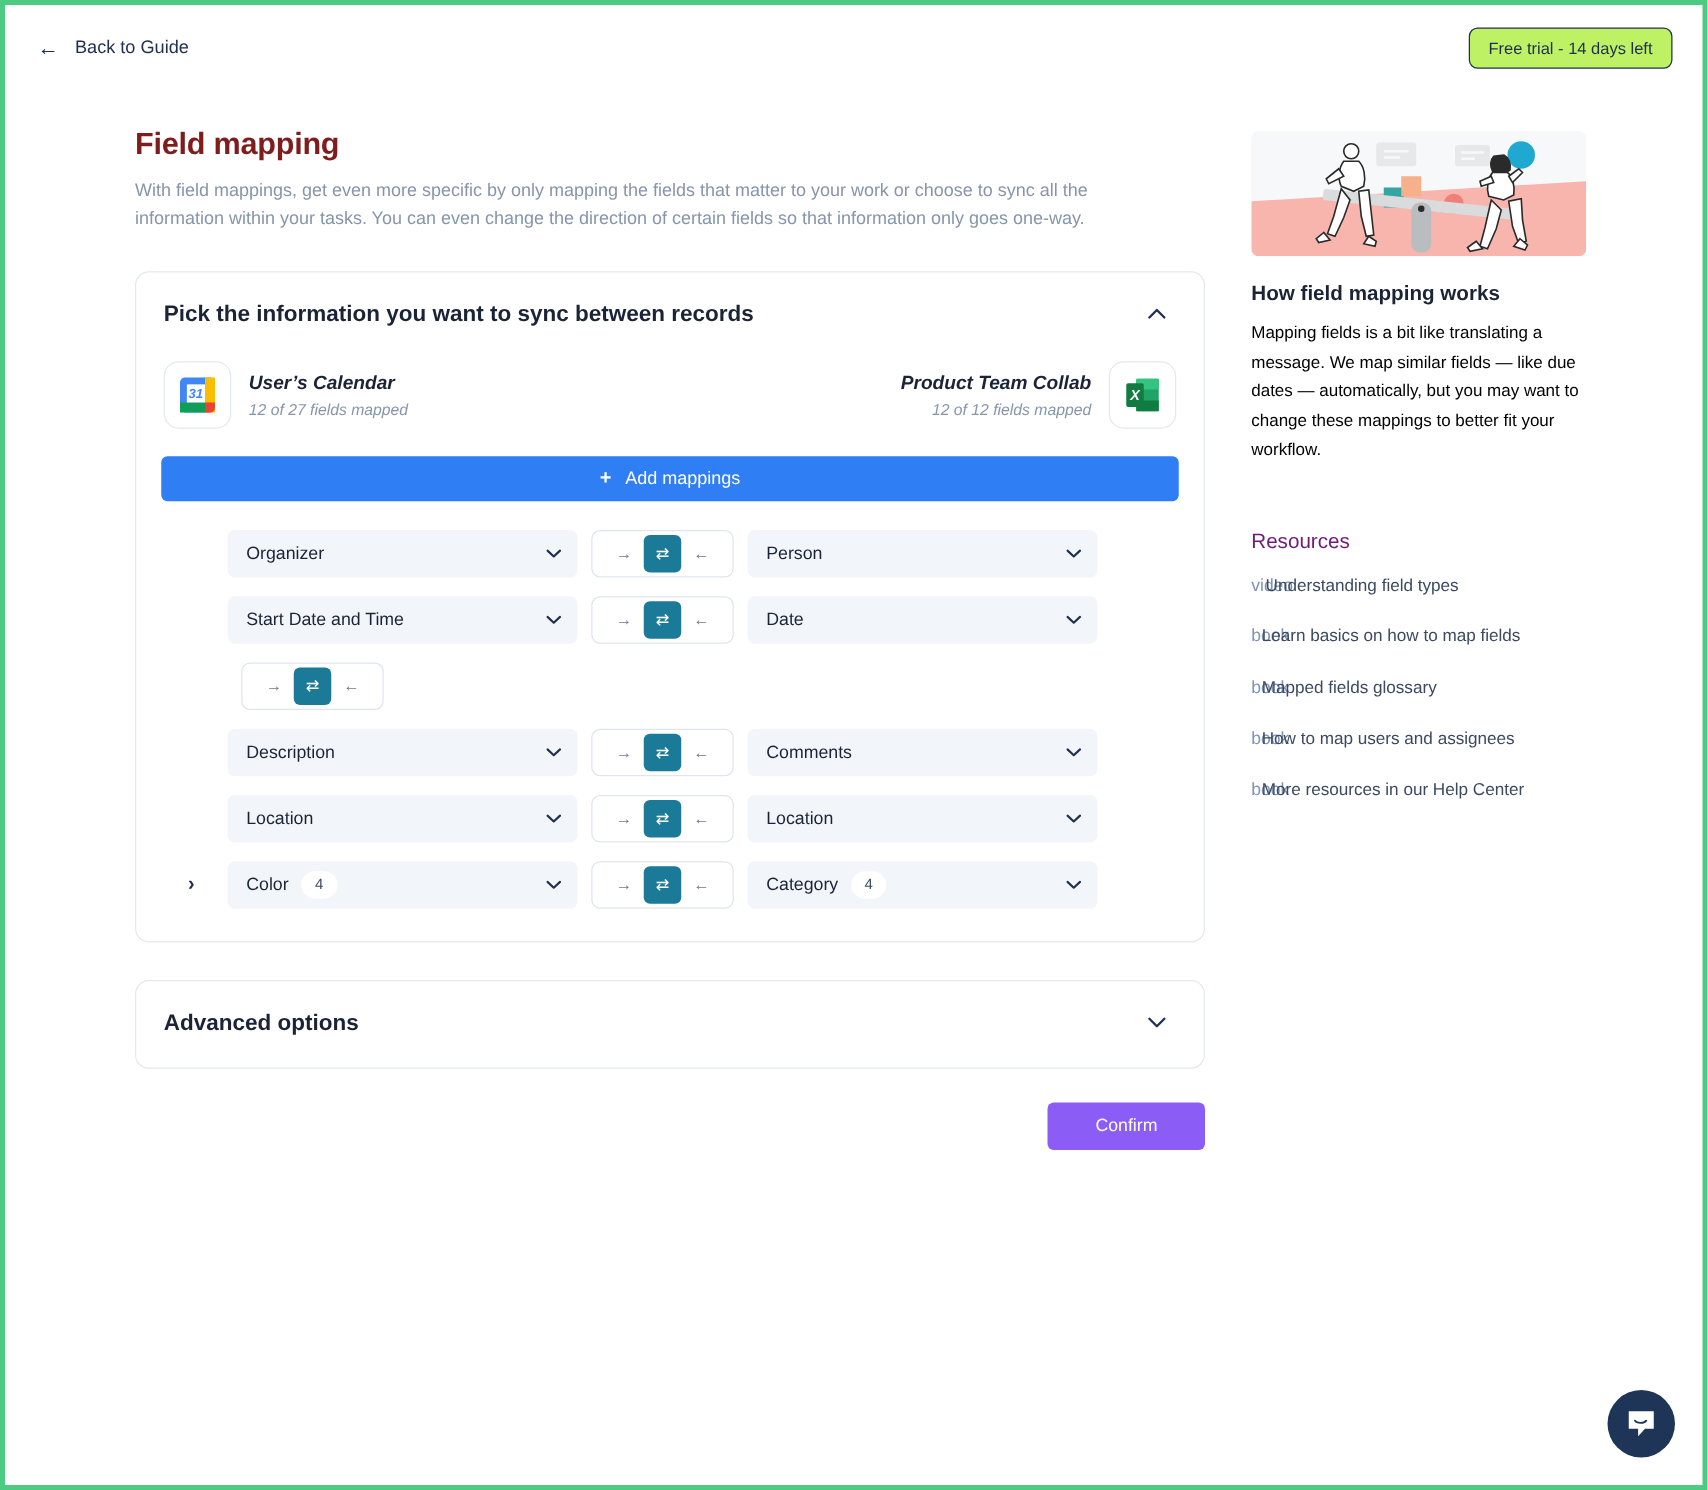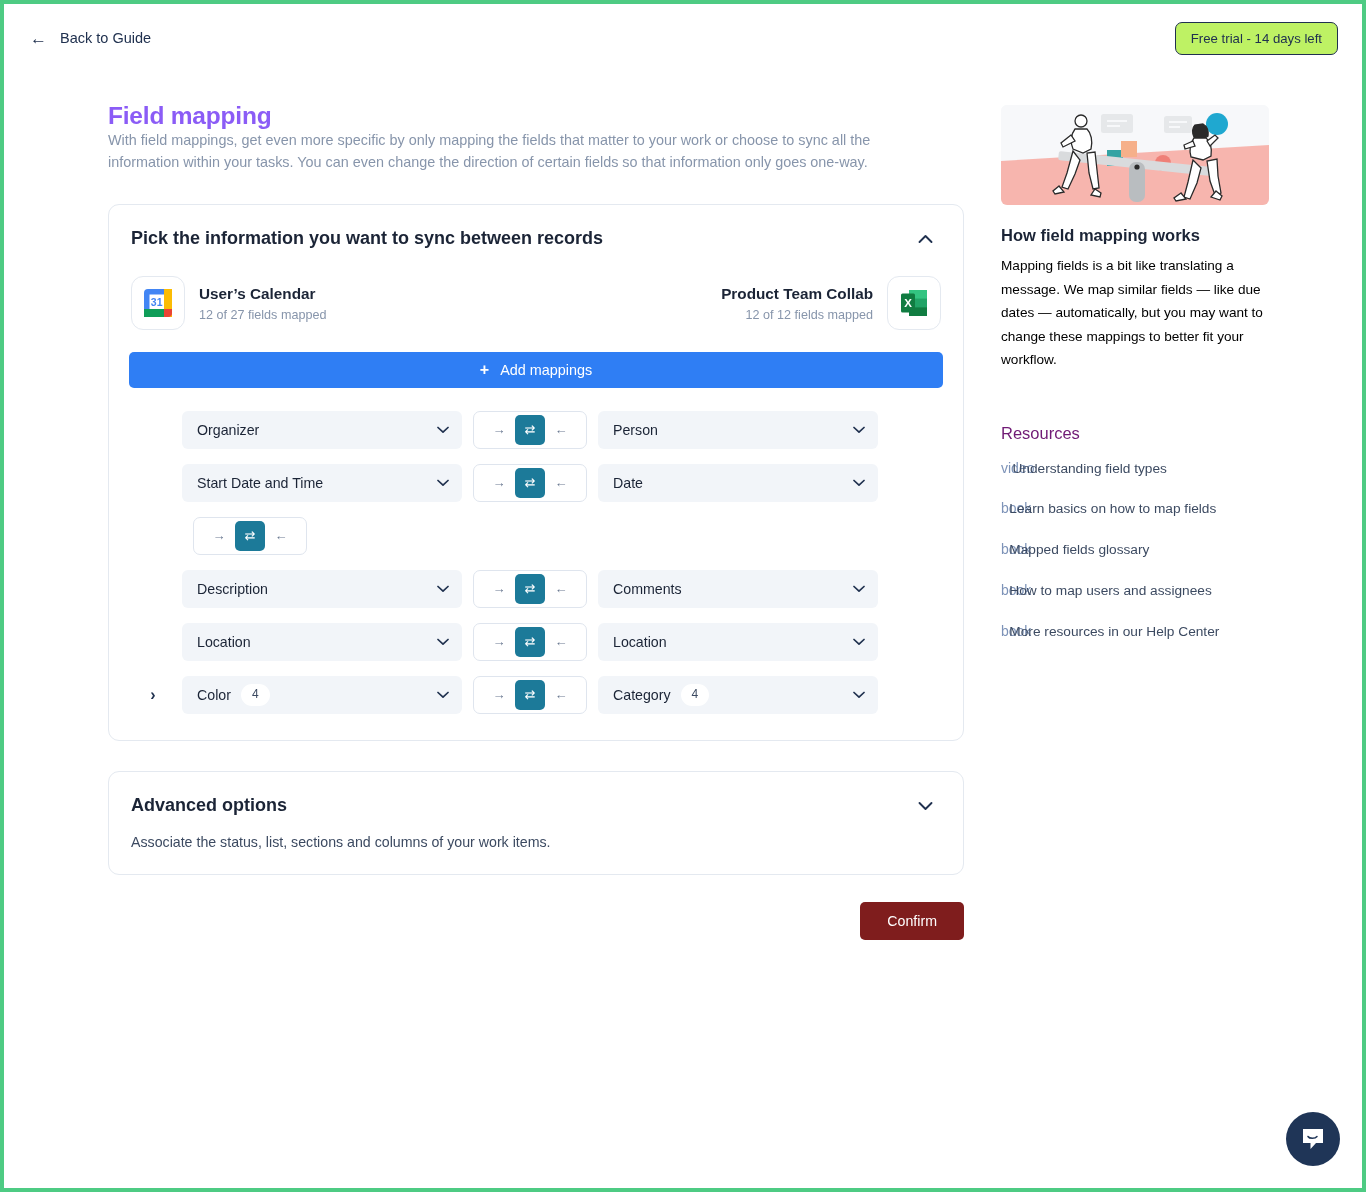--- a/index.html
+++ b/index.html
@@ -65,21 +65,22 @@
   .side-col {
     width: 270px;
     margin-left: 13px;
     padding-top: 3px;
   }
 
   h1.page-title {
     font-size: 24.5px;
     font-weight: bold;
     letter-spacing: -0.2px;
-    color: #8b5cf6;
+    color: #7f1d1d;
+    margin-bottom: 13px;
   }
   .page-desc {
     font-size: 14.4px;
     line-height: 1.52;
     color: #8795ab;
     max-width: 805px;
   }
 
   
   .card {
@@ -110,20 +111,21 @@
     display: inline-block;
   }
 
   
   .apps-row {
     display: flex;
     align-items: center;
     justify-content: space-between;
     margin-top: 26px;
     padding: 0 2px;
+    font-style: italic;
   }
   .app {
     display: flex;
     align-items: center;
     gap: 14px;
   }
   .app.right { flex-direction: row; }
   .app-icon {
     width: 54px;
     height: 54px;
@@ -265,25 +267,25 @@
   }
 
   
   .confirm-wrap {
     width: 856px;
     display: flex;
     justify-content: flex-end;
     margin-top: 27px;
   }
   .confirm-btn {
-    background: #7f1d1d;
+    background: #8b5cf6;
     color: #fff;
     border: none;
     border-radius: 5px;
-    padding: 11px 27px;
+    padding: 11px 38px;
     font-size: 14.2px;
     font-family: inherit;
     cursor: pointer;
   }
 
   
   .illus {
     width: 268px;
     height: 100px;
     border-radius: 6px;
@@ -539,21 +541,20 @@
 
     <div class="card">
       <div class="card-head">
         <div class="card-title">Advanced options</div>
         <span class="chev">
           <svg width="15" height="10" viewBox="0 0 15 10" fill="none" aria-hidden="true">
             <path d="M1.5 2L7.5 8L13.5 2" stroke="#20314f" stroke-width="1.9" stroke-linecap="round" stroke-linejoin="round"></path>
           </svg>
         </span>
       </div>
-      <div class="adv-sub">Associate the status, list, sections and columns of your work items.</div>
     </div>
 
     <div class="confirm-wrap">
       <button class="confirm-btn">Confirm</button>
     </div>
   </div>
 
   <div class="side-col">
     <div class="illus">
       <svg width="268" height="100" viewBox="0 0 268 100" aria-hidden="true">

